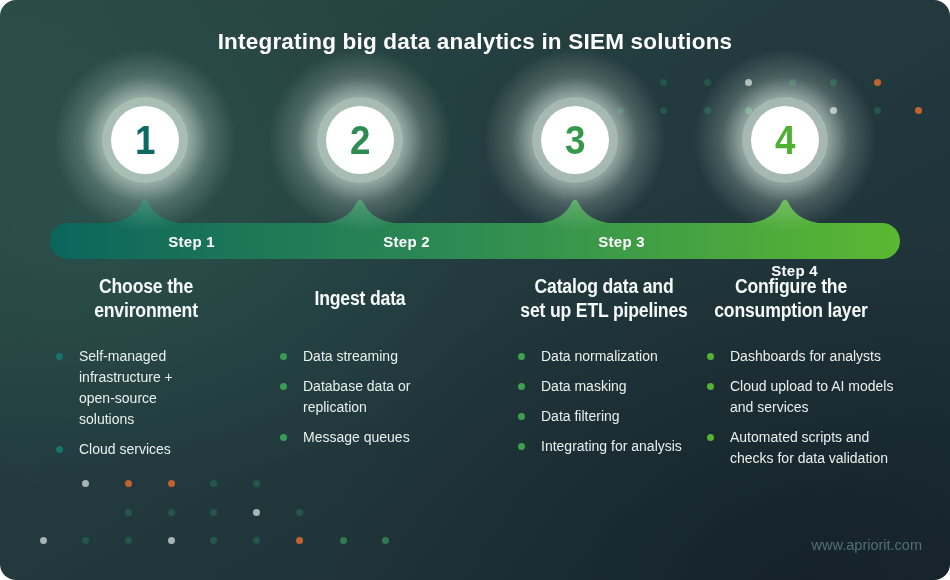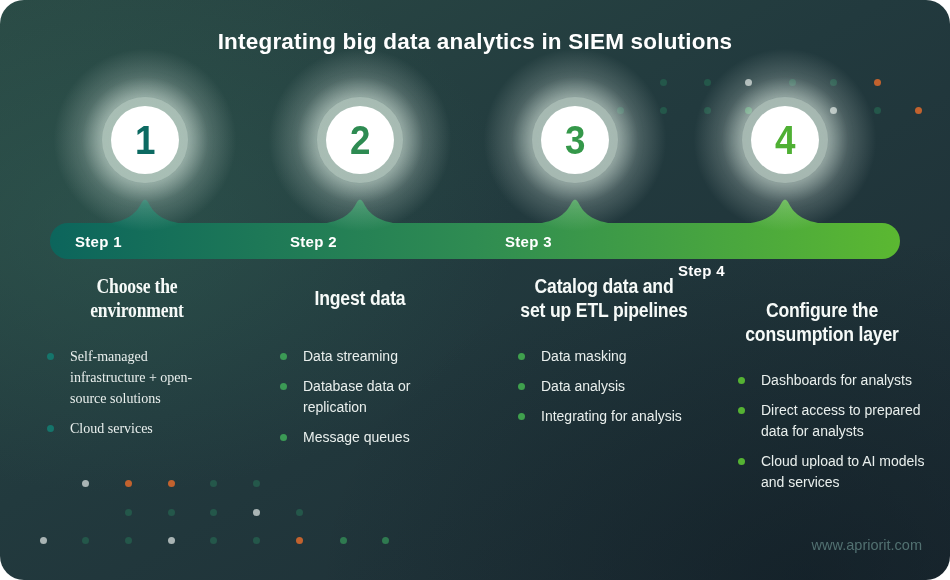--- a/index.html
+++ b/index.html
@@ -1,37 +1,37 @@
 <!DOCTYPE html>
 <html><head>
 <meta charset="utf-8">
 <style>
   html,body{margin:0;padding:0;background:#ffffff;font-family:"Liberation Sans",sans-serif;}
   .card{
-    position:relative;width:950px;height:580px;border-radius:24px;overflow:hidden;
+    position:relative;width:950px;height:580px;border-radius:16px;overflow:hidden;
     background:
       radial-gradient(ellipse 620px 420px at 12% 38%, rgba(52,102,88,0.40), rgba(52,102,88,0) 65%),
       radial-gradient(ellipse 700px 500px at 85% 100%, rgba(10,20,28,0.45), rgba(10,20,28,0) 70%),
       linear-gradient(150deg,#2a4a45 0%, #223a3e 45%, #1d2c34 100%);
   }
   .title{
     position:absolute;left:0;top:29px;width:100%;text-align:center;
     color:#ffffff;font-size:22.5px;font-weight:800;letter-spacing:0.2px;
   }
   .halo{position:absolute;width:190px;height:190px;border-radius:50%;pointer-events:none;
     background:radial-gradient(circle, rgba(240,250,242,0.50) 33%, rgba(240,250,242,0.20) 47%, rgba(240,250,242,0) 68%);}
   .circle{
     position:absolute;width:68px;height:68px;border-radius:50%;background:#ffffff;
     box-shadow:0 0 0 9px rgba(213,231,220,0.34), 0 0 26px 12px rgba(180,215,195,0.18);
     display:flex;align-items:center;justify-content:center;
   }
   .circle .num{font-size:40px;font-weight:800;line-height:1;transform:scaleX(0.92);}
   .bar-svg{position:absolute;left:50px;top:197px;}
   .step-label{
-    position:absolute;width:140px;text-align:left;top:230px;height:24px;line-height:24px;
+    position:absolute;width:140px;text-align:right;top:230px;height:24px;line-height:24px;
     color:#ffffff;font-size:15px;font-weight:700;letter-spacing:0.3px;
   }
   .col{position:absolute;top:272px;}
   .col-heading{
     height:52px;display:flex;flex-direction:column;align-items:center;justify-content:center;
     color:#f6faf8;font-weight:700;font-size:20px;line-height:24px;letter-spacing:-0.2px;
     transform:scaleX(0.88);transform-origin:center;
   }
   .col-heading span{white-space:nowrap;}
   .col ul{margin:22px 0 0 0;padding:0;list-style:none;}
@@ -98,21 +98,21 @@
         <path d="M 53 27 C 79 25 87 15 92 5 Q 95 0 98 5 C 103 15 111 25 137 27 Z" fill="url(#barg)"></path>
         <path d="M 268 27 C 294 25 302 15 307 5 Q 310 0 313 5 C 318 15 326 25 352 27 Z" fill="url(#barg)"></path>
         <path d="M 483 27 C 509 25 517 15 522 5 Q 525 0 528 5 C 533 15 541 25 567 27 Z" fill="url(#barg)"></path>
         <path d="M 693 27 C 719 25 727 15 732 5 Q 735 0 738 5 C 743 15 751 25 777 27 Z" fill="url(#barg)"></path>
       </svg>
       <div class="halo" style="left: 50px; top: 45px;"></div>
       <div class="circle" style="left: 111px; top: 106px;">
         <div class="num" style="color: rgb(12, 106, 98);">1</div>
       </div>
       <div class="step-label" style="left: 75px;">Step 1</div>
-      <div class="col" style="left: 37px; width: 200px; font-family: Liberation Serif, serif;">
+      <div class="col" style="left: 46px; width: 200px;">
         <div class="col-heading">
           <span>Choose the</span>
           <span>environment</span>
         </div>
         <ul style="margin-left: 0px; width: 160px; --dot: #15756B;">
           <li>Self-managed infrastructure + open-source solutions</li>
           <li>Cloud services</li>
         </ul>
       </div>
       <div class="halo" style="left: 265px; top: 45px;"></div>
@@ -134,36 +134,37 @@
       <div class="circle" style="left: 541px; top: 106px;">
         <div class="num" style="color: rgb(53, 152, 74);">3</div>
       </div>
       <div class="step-label" style="left: 505px;">Step 3</div>
       <div class="col" style="left: 504px; width: 200px;">
         <div class="col-heading">
           <span>Catalog data and</span>
           <span>set up ETL pipelines</span>
         </div>
         <ul style="margin-left: 4px; width: 212px; --dot: #3FA04D;">
+          <li>Data normalization</li>
           <li>Data masking</li>
-          <li>Data analysis</li>
+          <li>Data filtering</li>
           <li>Integrating for analysis</li>
         </ul>
       </div>
       <div class="halo" style="left: 690px; top: 45px;"></div>
       <div class="circle" style="left: 751px; top: 106px;">
         <div class="num" style="color: rgb(79, 176, 52);">4</div>
       </div>
       <div class="step-label" style="left: 678px; margin-top: 29px;">Step 4</div>
-      <div class="col" style="left: 722px; width: 200px; margin-top: 24px;">
+      <div class="col" style="left: 691px; width: 200px;">
         <div class="col-heading">
           <span>Configure the</span>
           <span>consumption layer</span>
         </div>
         <ul style="margin-left: 6px; width: 210px; --dot: #55B233;">
           <li>Dashboards for analysts</li>
-          <li>Direct access to prepared data for analysts</li>
           <li>Cloud upload to AI models and services</li>
+          <li>Automated scripts and checks for data validation</li>
         </ul>
       </div>
     </div>
   <div class="watermark">www.apriorit.com</div>
 </div>
 
 </body></html>

